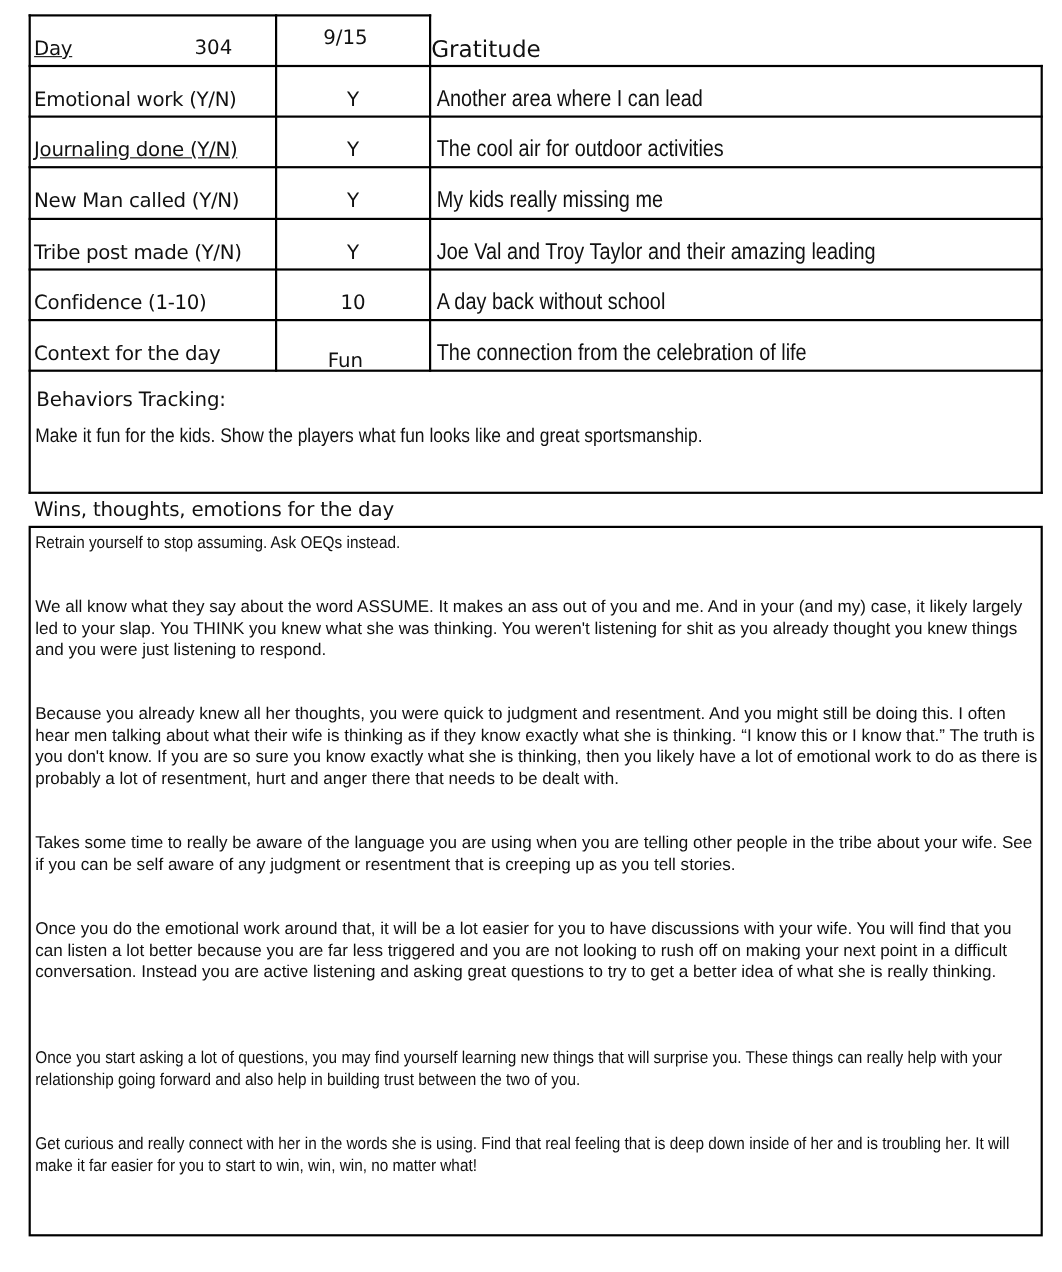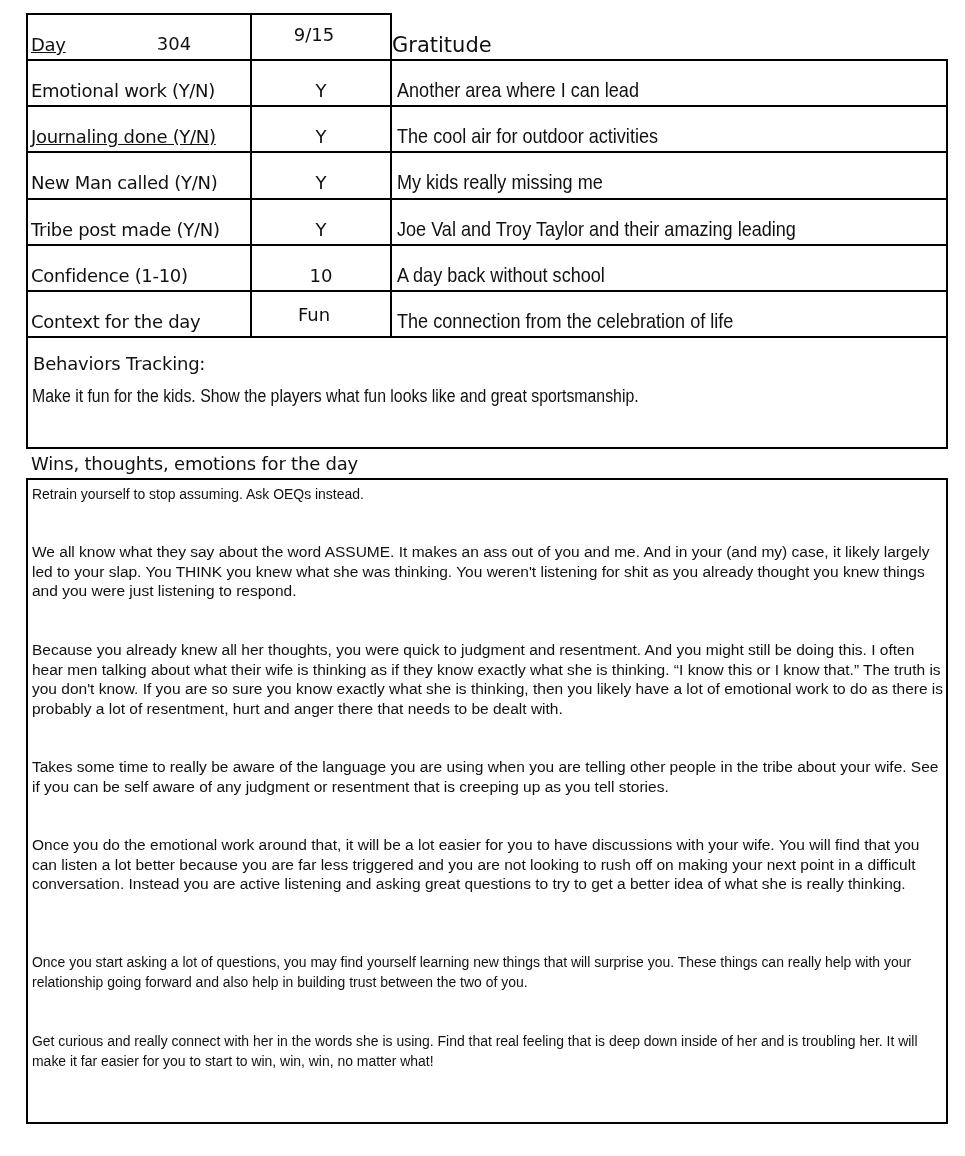--- a/index.html
+++ b/index.html
@@ -107,21 +107,21 @@
   <div class="line-h" style="left:26px; top:336px; width:922px;"></div>
 
   <div class="line-h" style="left:26px; top:447px; width:922px;"></div>
 
   <div class="line-v" style="left:26px; top:13px; height:436px;"></div>
   <div class="line-v" style="left:250px; top:13px; height:325px;"></div>
   <div class="line-v" style="left:390px; top:13px; height:325px;"></div>
   <div class="line-v" style="left:946px; top:59px; height:390px;"></div>
 
   <div class="cell-label" style="left:31px; top:34px;text-decoration:underline;">Day</div>
-  <div class="cell-value" style="left:144px; top:33px; width:60px;">304</div>
+  <div class="cell-value" style="left:164px; top:33px; width:60px;">304</div>
   <div class="cell-value" style="left:252px; top:24px; width:124px;">9/15</div>
   <div class="grat-header" style="left:392px; top:34px; width:554px;">Gratitude</div>
 
   <div class="cell-label" style="left:31px; top:80px;">Emotional work  (Y/N)</div>
   <div class="cell-value" style="left:252px; top:80px; width:138px;">Y</div>
   <div class="cell-grat" style="left:397px; top:78px;">Another area where I can lead</div>
 
   <div class="cell-label" style="left:31px; top:126px;text-decoration:underline;">Journaling done (Y/N)</div>
   <div class="cell-value" style="left:252px; top:126px; width:138px;">Y</div>
   <div class="cell-grat" style="left:397px; top:124px;">The cool air for outdoor activities</div>
@@ -132,21 +132,21 @@
 
   <div class="cell-label" style="left:31px; top:219px;">Tribe post made (Y/N)</div>
   <div class="cell-value" style="left:252px; top:219px; width:138px;">Y</div>
   <div class="cell-grat" style="left:397px; top:217px;">Joe Val and Troy Taylor and their amazing leading</div>
 
   <div class="cell-label" style="left:31px; top:265px;">Confidence (1-10)</div>
   <div class="cell-value" style="left:252px; top:265px; width:138px;">10</div>
   <div class="cell-grat" style="left:397px; top:263px;">A day back without school</div>
 
   <div class="cell-label" style="left:31px; top:311px;">Context for the day</div>
-  <div class="cell-value" style="left:252px; top:304px; width:124px;">Fun</div>
+  <div class="cell-value" style="left:252px; top:318px; width:124px;">Fun</div>
   <div class="cell-grat" style="left:397px; top:309px;">The connection from the celebration of life</div>
 
   <div class="section-title" style="left:33px; top:353px;">Behaviors Tracking:</div>
   <div class="behaviors-text" style="left:32px; top:385px;">Make it fun for the kids.  Show the players what fun looks like and great sportsmanship.</div>
 
   <div class="section-title" style="left:31px; top:453px;">Wins, thoughts, emotions for the day</div>
 
   <div class="wins-box">
     <div class="para condensed" style="top:4px;">Retrain yourself to stop assuming.  Ask OEQs instead.</div>
     <div class="para" style="top:62px;">We all know what they say about the word ASSUME.  It makes an ass out of you and me.  And in your (and my) case, it likely largely led to your slap.  You THINK you knew what she was thinking.  You weren't listening for shit as you already thought you knew things and you were just listening to respond.</div>

